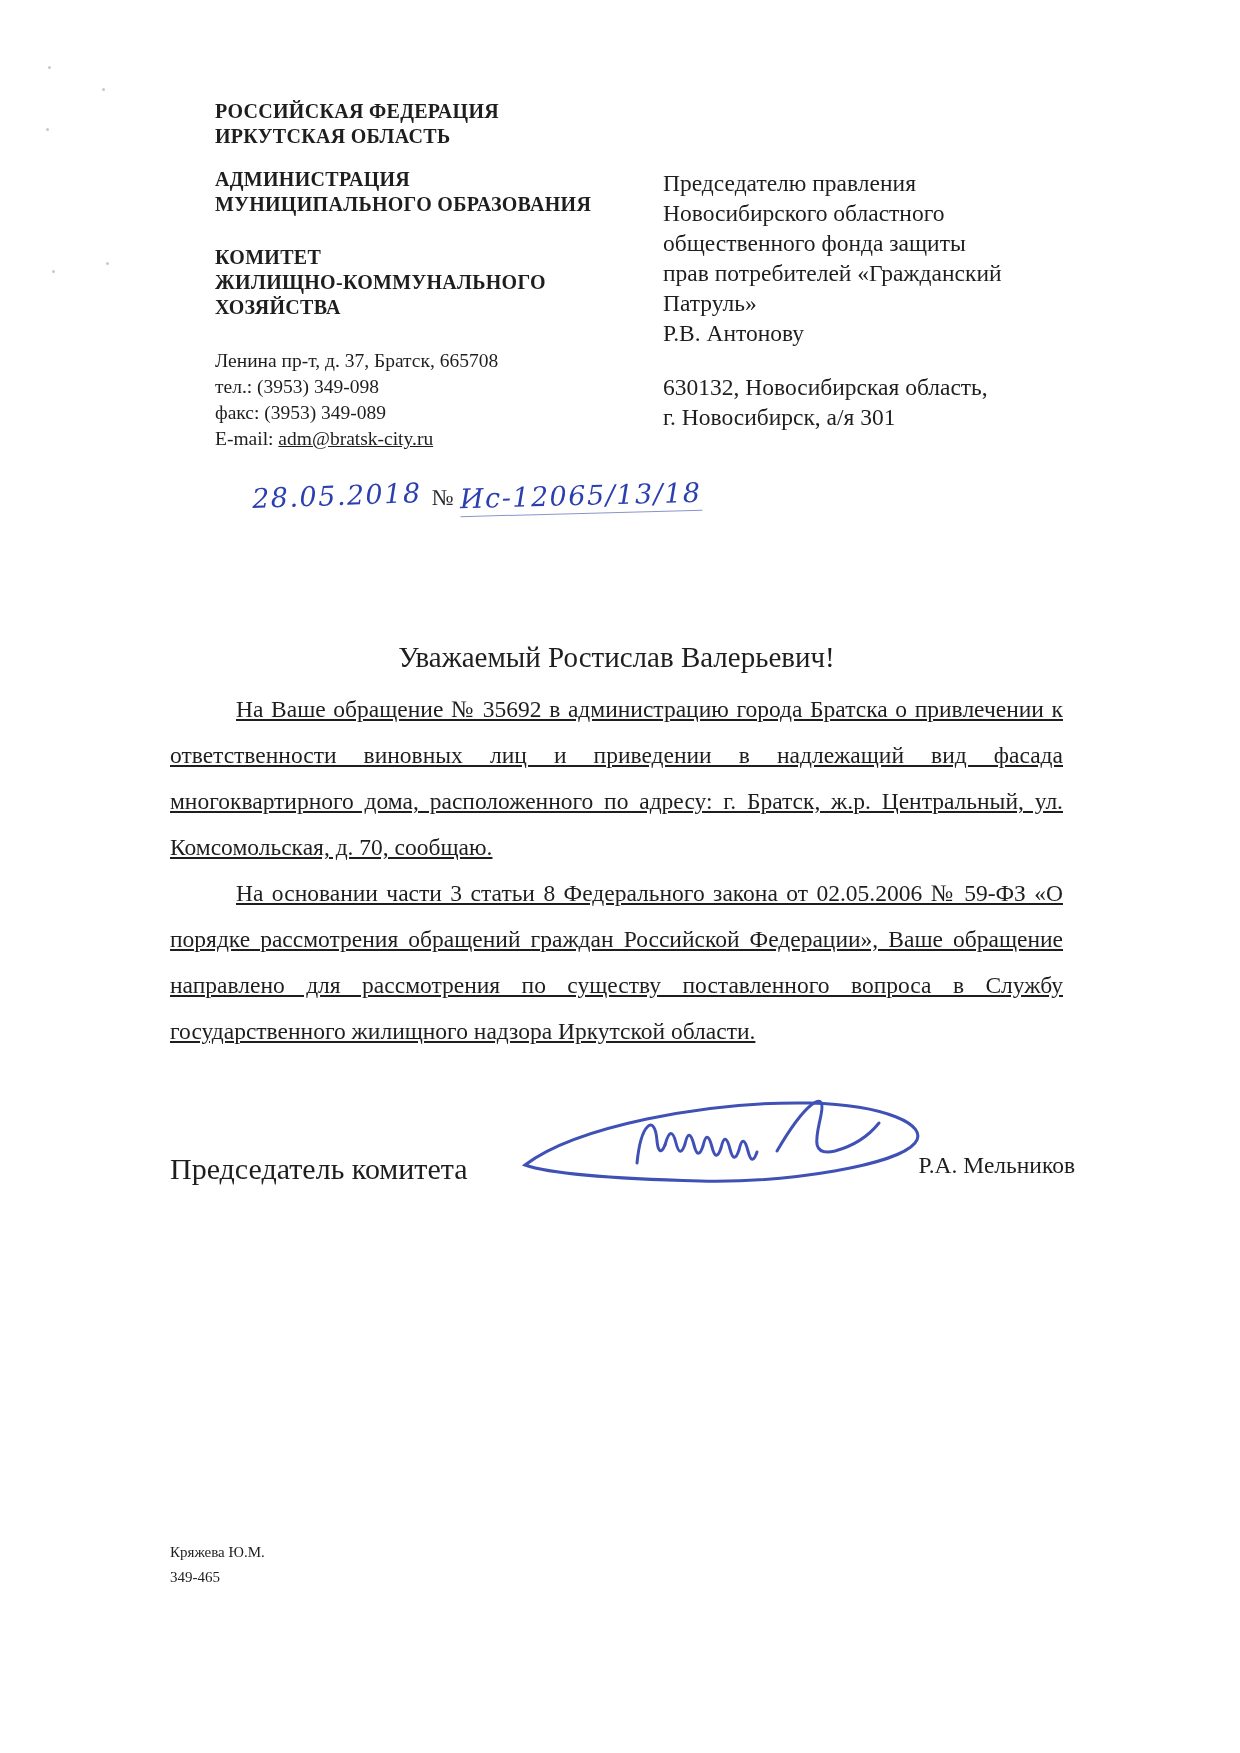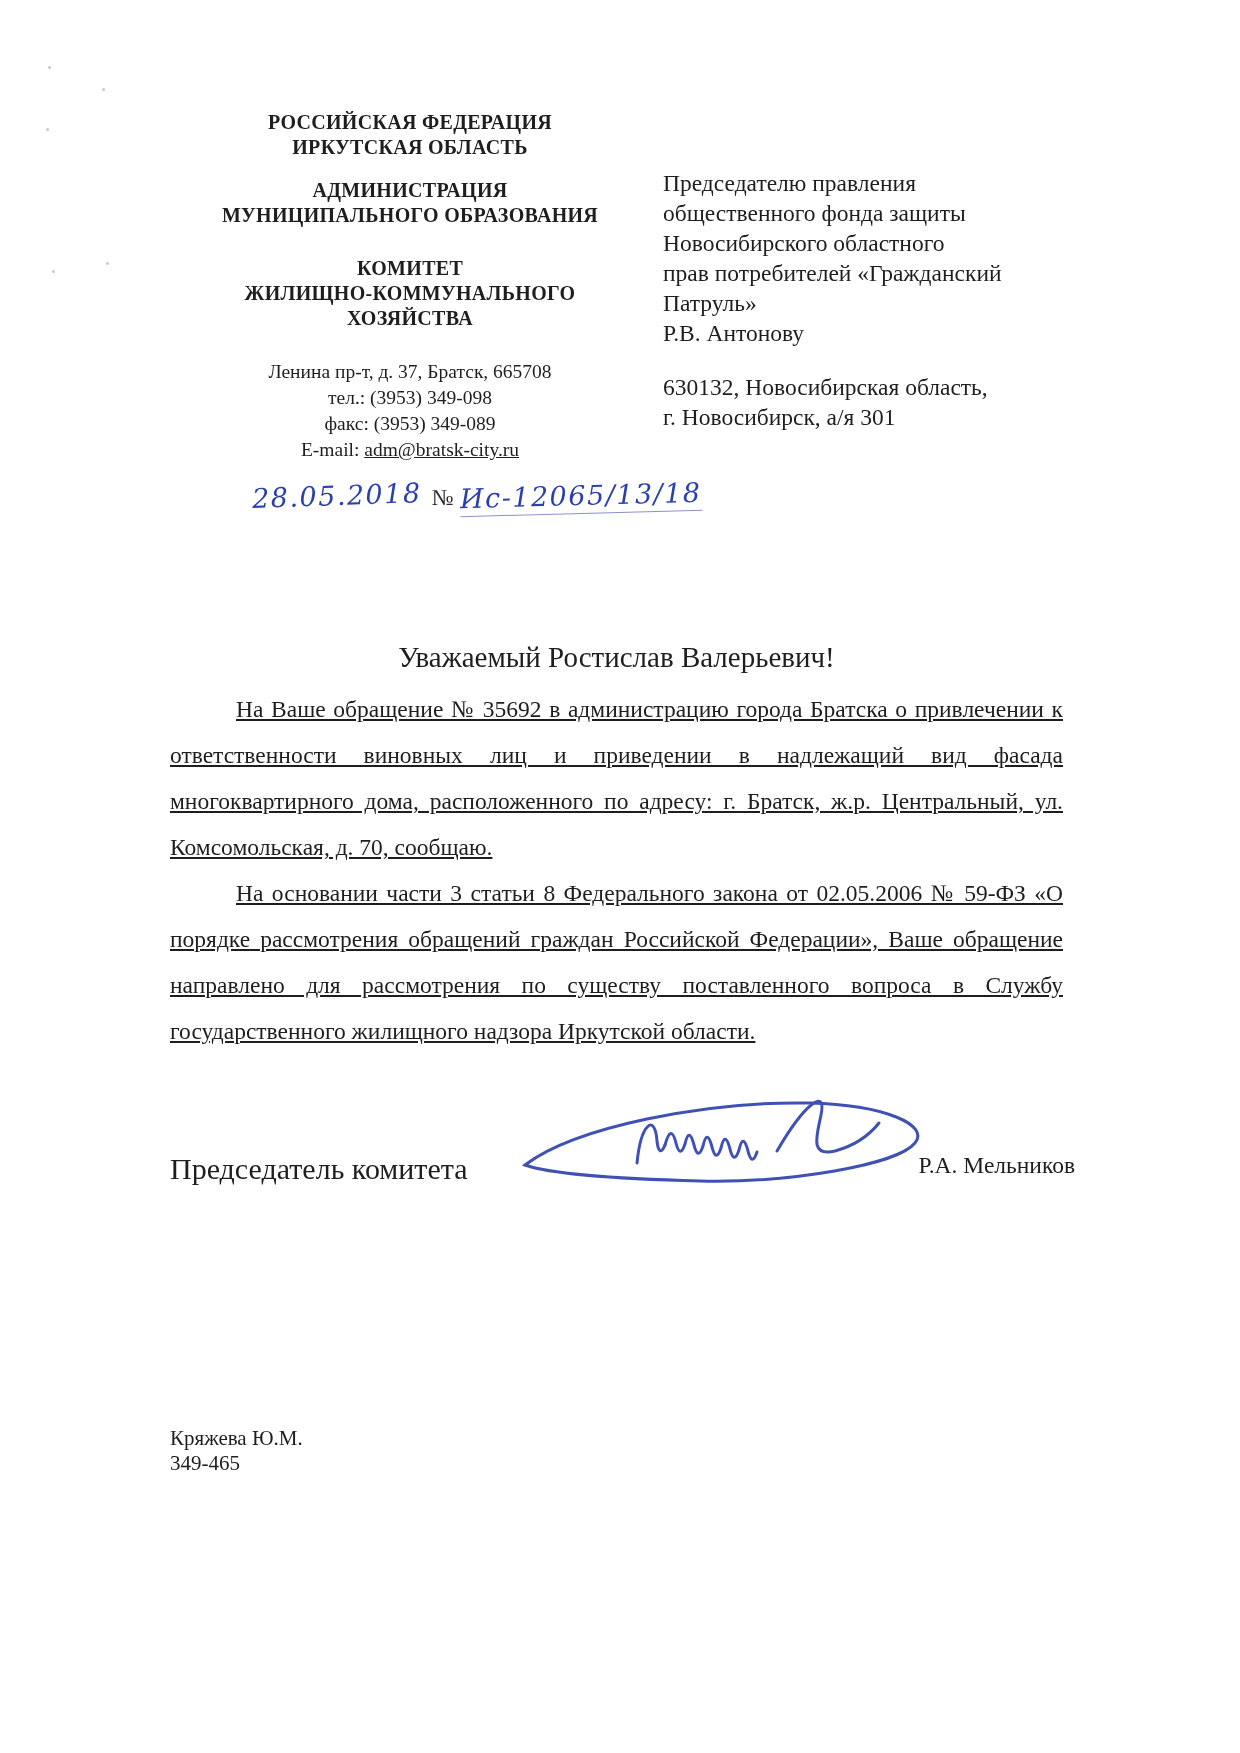--- a/index.html
+++ b/index.html
@@ -12,22 +12,22 @@
     font-family: "Liberation Serif", "DejaVu Serif", serif;
     color: #1e1e1e;
     overflow: hidden;
   }
   
   .speck { position: absolute; background: #9a9a9a; border-radius: 50%; opacity: .55; }
 
   
   .sender {
     position: absolute;
-    left: 215px; top: 110px; width: 390px;
-    text-align: center;
+    left: 215px; top: 99px; width: 390px;
+    text-align: left;
   }
   .sender .caps { font-weight: bold; font-size: 20px; line-height: 25px; letter-spacing: .3px; }
   .sender .gap-sm { height: 18px; }
   .sender .gap-md { height: 28px; }
   .sender .contact { font-size: 19.5px; line-height: 26px; }
   .sender .email-link { text-decoration: underline; }
 
   
   .refline {
     position: absolute;
@@ -84,22 +84,22 @@
   .sig-name {
     position: absolute;
     left: 895px; top: 1152px; width: 180px;
     font-size: 23.5px;
     text-align: right;
   }
 
   
   .footer {
     position: absolute;
-    left: 170px; top: 1426px;
-    font-size: 21px; line-height: 25px;
+    left: 170px; top: 1540px;
+    font-size: 15px; line-height: 25px;
   }
 </style>
 </head>
 <body>
 
 <div class="page">
 
   <div class="speck" style="left:48px; top:66px; width:3px; height:3px;"></div>
   <div class="speck" style="left:102px; top:88px; width:3px; height:3px;"></div>
   <div class="speck" style="left:46px; top:128px; width:3px; height:3px;"></div>
@@ -122,22 +122,22 @@
     <div class="contact">факс: (3953) 349-089</div>
     <div class="contact"><span>E-mail: </span><span class="email-link">adm@bratsk-city.ru</span></div>
   </div>
 
   <div class="refline">
     <span class="ink hand-date">28.05.2018</span><span class="num-sign">№</span><span class="ink hand-number">Ис-12065/13/18</span>
   </div>
 
   <div class="recipient">
     <div>Председателю правления</div>
+    <div>Новосибирского областного</div>
     <div>общественного фонда защиты</div>
-    <div>Новосибирского областного</div>
     <div>прав потребителей «Гражданский</div>
     <div>Патруль»</div>
     <div>Р.В. Антонову</div>
     <div class="addr">
       <div>630132, Новосибирская область,</div>
       <div>г. Новосибирск, а/я 301</div>
     </div>
   </div>
 
   <div class="salutation">Уважаемый Ростислав Валерьевич!</div>

